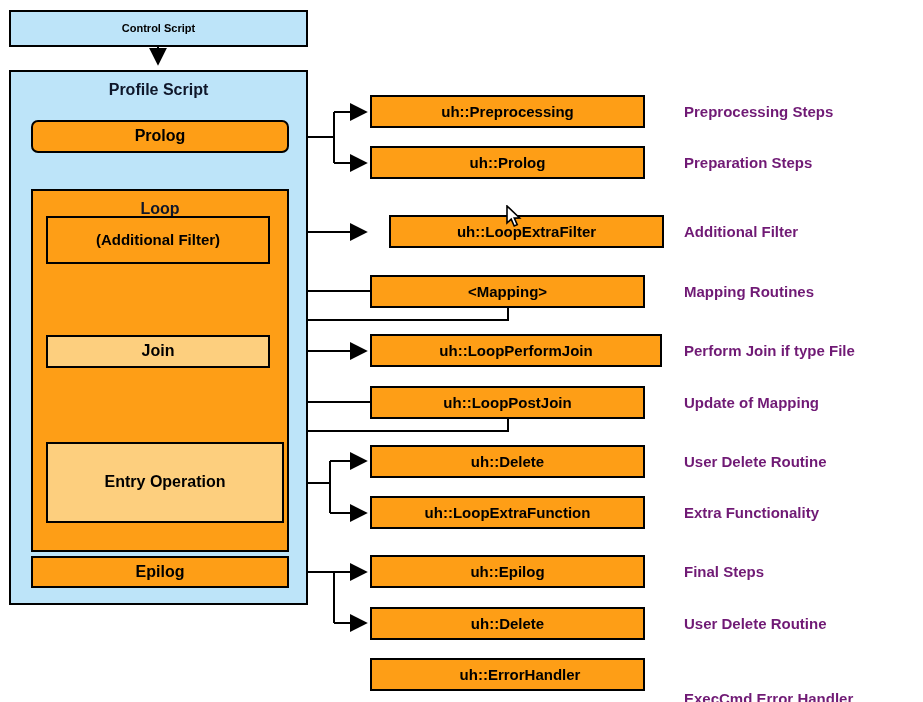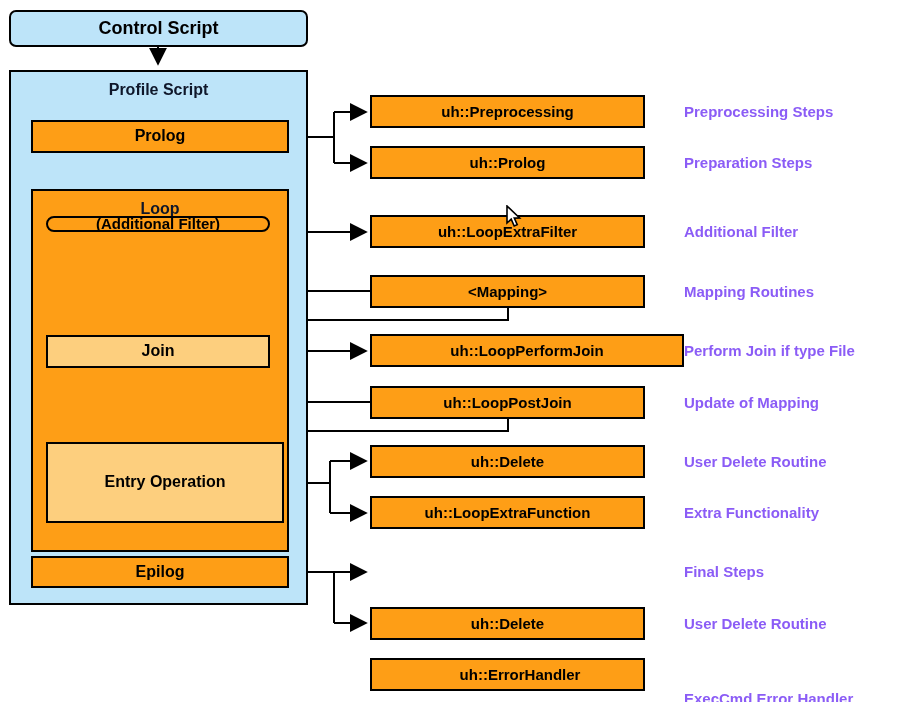--- a/index.html
+++ b/index.html
@@ -38,21 +38,21 @@
   .panel-title {
     position: absolute;
     left: 0; right: 0;
     text-align: center;
     font-weight: bold;
     color: #0f172a;
   }
   .label {
     position: absolute;
     font-weight: bold;
-    color: #8b5cf6;
+    color: #701a75;
     white-space: nowrap;
     font-size: 15px;
   }
   .cursor {
     position: absolute;
     width: 18px; height: 24px;
     pointer-events: none;
   }
 </style>
 </head>
@@ -95,37 +95,37 @@
       <path d="M 330 461 L 366 461" marker-end="url(#arrow)"></path>
       <path d="M 330 513 L 366 513" marker-end="url(#arrow)"></path>
 
       <path d="M 289 572 L 334 572"></path>
       <path d="M 334 572 L 334 623"></path>
       <path d="M 334 572 L 366 572" marker-end="url(#arrow)"></path>
       <path d="M 334 623 L 366 623" marker-end="url(#arrow)"></path>
     </g>
   </svg>
 
-  <div class="box blue" style="left:9px; top:10px; width:299px; height:37px; font-size:18px;border-radius:7px;">
+  <div class="box blue" style="left:9px; top:10px; width:299px; height:37px; font-size:11px;">
     <span>Control Script</span>
   </div>
 
   <div class="box blue panel" style="left:9px; top:70px; width:299px; height:535px;">
     <div class="panel-title" style="top:10px; font-size:16px;">Profile Script</div>
   </div>
 
-  <div class="box orange" style="left:31px; top:120px; width:258px; height:33px; font-size:16px;">
+  <div class="box orange" style="left:31px; top:120px; width:258px; height:33px; font-size:16px;border-radius:7px;">
     <span>Prolog</span>
   </div>
 
   <div class="box orange panel" style="left:31px; top:165px; width:258px; height:363px;margin-top:24px;">
     <div class="panel-title" style="top:10px; font-size:16px;">Loop</div>
   </div>
 
-  <div class="box orange" style="left:46px; top:216px; width:224px; height:16px; font-size:15px;border-radius:11px;">
+  <div class="box orange" style="left:46px; top:216px; width:224px; height:48px; font-size:15px;">
     <span>(Additional Filter)</span>
   </div>
 
   <div class="box lorange" style="left:46px; top:335px; width:224px; height:33px; font-size:16px;">
     <span>Join</span>
   </div>
 
   <div class="box lorange" style="left:46px; top:442px; width:238px; height:81px; font-size:16px;">
     <span>Entry Operation</span>
   </div>
@@ -133,37 +133,40 @@
   <div class="box orange" style="left:370px; top:95px; width:275px; height:33px; font-size:15px;">
     <span>uh::Preprocessing</span>
   </div>
 
   <div class="box orange" style="left:31px; top:556px; width:258px; height:32px; font-size:16px;">
     <span>Epilog</span>
   </div>
   <div class="box orange" style="left:370px; top:146px; width:275px; height:33px; font-size:15px;">
     <span>uh::Prolog</span>
   </div>
-  <div class="box orange" style="left:370px; top:215px; width:275px; height:33px; font-size:15px;">
+  <div class="box orange" style="left:389px; top:215px; width:275px; height:33px; font-size:15px;">
     <span>uh::LoopExtraFilter</span>
   </div>
   <div class="box orange" style="left:370px; top:275px; width:275px; height:33px; font-size:15px;">
     <span>&lt;Mapping&gt;</span>
   </div>
-  <div class="box orange" style="left:370px; top:334px; width:314px; height:33px; font-size:15px;">
+  <div class="box orange" style="left:370px; top:334px; width:292px; height:33px; font-size:15px;">
     <span>uh::LoopPerformJoin</span>
   </div>
   <div class="box orange" style="left:370px; top:386px; width:275px; height:33px; font-size:15px;">
     <span>uh::LoopPostJoin</span>
   </div>
   <div class="box orange" style="left:370px; top:445px; width:275px; height:33px; font-size:15px;">
     <span>uh::Delete</span>
   </div>
   <div class="box orange" style="left:370px; top:496px; width:275px; height:33px; font-size:15px;">
     <span>uh::LoopExtraFunction</span>
+  </div>
+  <div class="box orange" style="left:370px; top:555px; width:275px; height:33px; font-size:15px;">
+    <span>uh::Epilog</span>
   </div>
   <div class="box orange" style="left:370px; top:607px; width:275px; height:33px; font-size:15px;">
     <span>uh::Delete</span>
   </div>
   <div class="box orange" style="left:370px; top:658px; width:275px; height:33px; font-size:15px;padding-left:25px;">
     <span>uh::ErrorHandler</span>
   </div>
 
   <div class="label" style="left:684px; top:103px;">Preprocessing Steps</div>
   <div class="label" style="left:684px; top:154px;">Preparation Steps</div>

